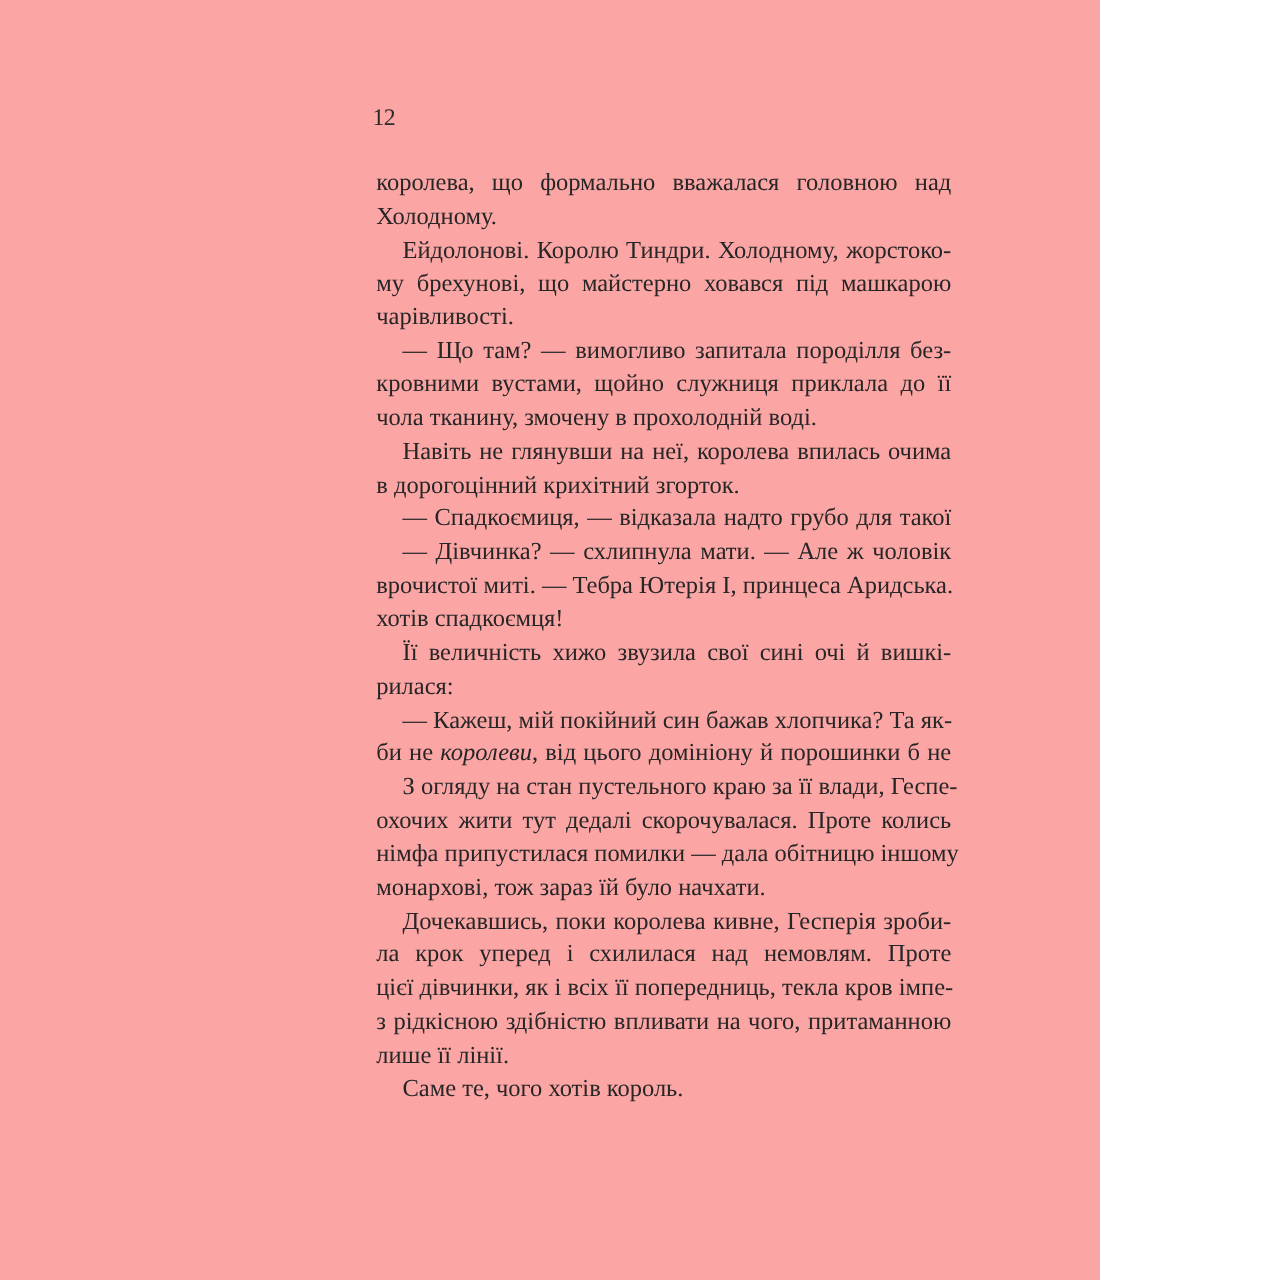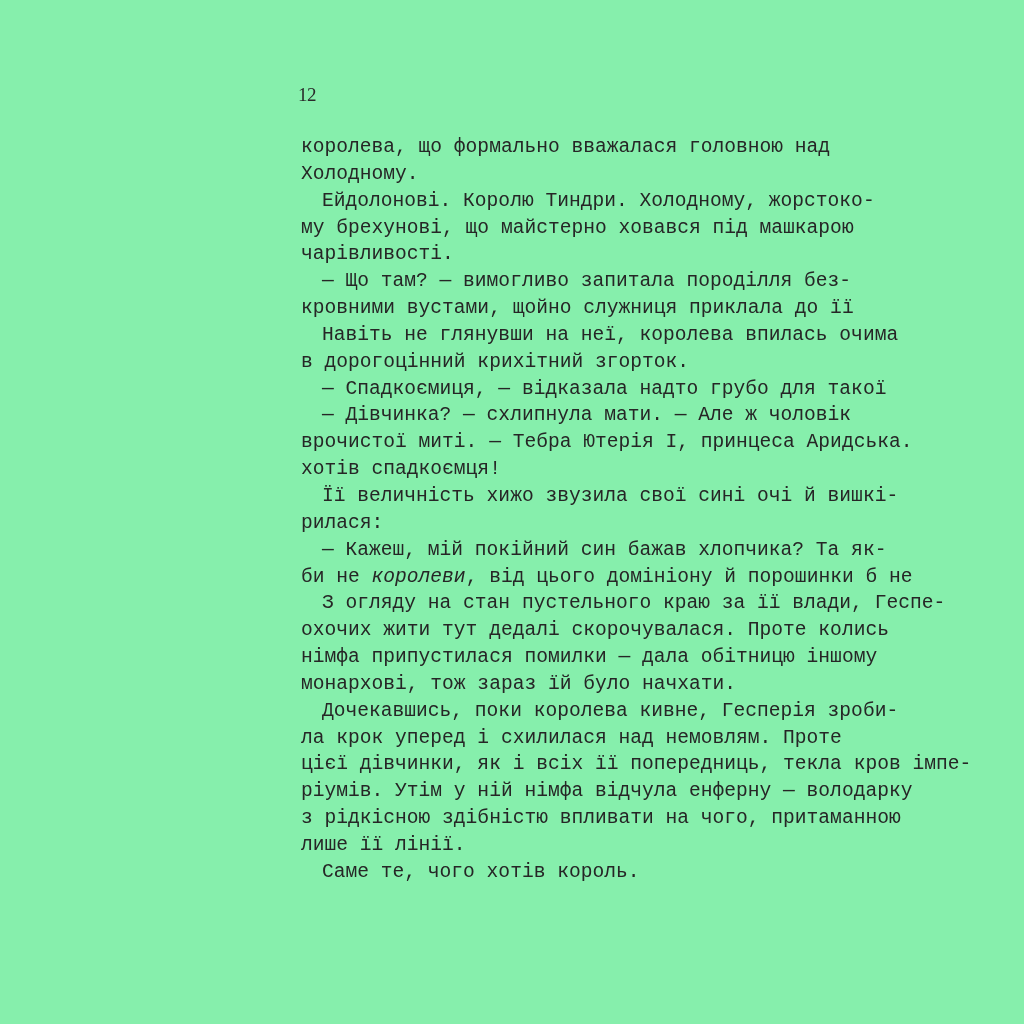--- a/index.html
+++ b/index.html
@@ -9,38 +9,38 @@
     }
     body {
       width: 1024px;
       height: 1024px;
       position: relative;
       overflow: hidden;
     }
     .page {
       position: absolute;
       left: 0; top: 0;
-      width: 1024px; height: 1024px;
-      background: #86efac;
+      width: 880px; height: 1024px;
+      background: #fca5a5;
     }
     .page-number {
       position: absolute;
       left: 298px;
       top: 84px;
       font-family: "Liberation Serif", "DejaVu Serif", serif;
       font-size: 19px;
       color: #2a2a2a;
       letter-spacing: -0.5px;
     }
     .text-block {
       position: absolute;
       left: 301px;
       top: 134px;
       width: 460px;
-      font-family: Liberation Mono, monospace;
+      font-family: Liberation Serif, serif;
       font-size: 19.6px;
       line-height: 26.85px;
       color: #262626;
     }
     .line {
       display: block;
       white-space: nowrap;
       text-align: justify;
       text-align-last: justify;
       height: 26.85px;
@@ -62,35 +62,35 @@
   <div class="page-number">12</div>
 
   <div class="text-block">
     <span class="line">королева, що формально вважалася головною над</span>
     <span class="line last">Холодному.</span>
     <span class="line indent">Ейдолонові. Королю Тиндри. Холодному, жорстоко-</span>
     <span class="line">му брехунові, що майстерно ховався під машкарою</span>
     <span class="line last">чарівливості.</span>
     <span class="line indent">— Що там? — вимогливо запитала породілля без-</span>
     <span class="line">кровними вустами, щойно служниця приклала до її</span>
+    <span class="line last">чола тканину, змочену в прохолодній воді.</span>
     <span class="line indent">Навіть не глянувши на неї, королева впилась очима</span>
     <span class="line last">в дорогоцінний крихітний згорток.</span>
     <span class="line indent">— Спадкоємиця, — відказала надто грубо для такої</span>
     <span class="line indent">— Дівчинка? — схлипнула мати. — Але ж чоловік</span>
     <span class="line">врочистої миті. — Тебра Ютерія I, принцеса Аридська.</span>
     <span class="line last">хотів спадкоємця!</span>
     <span class="line indent">Її величність хижо звузила свої сині очі й вишкі-</span>
     <span class="line last">рилася:</span>
     <span class="line indent">— Кажеш, мій покійний син бажав хлопчика? Та як-</span>
     <span class="line">би не <em>королеви</em>, від цього домініону й порошинки б не</span>
     <span class="line indent">З огляду на стан пустельного краю за її влади, Геспе-</span>
     <span class="line">охочих жити тут дедалі скорочувалася. Проте колись</span>
     <span class="line">німфа припустилася помилки — дала обітницю іншому</span>
     <span class="line last">монархові, тож зараз їй було начхати.</span>
     <span class="line indent">Дочекавшись, поки королева кивне, Гесперія зроби-</span>
     <span class="line">ла крок уперед і схилилася над немовлям. Проте</span>
     <span class="line">цієї дівчинки, як і всіх її попередниць, текла кров імпе-</span>
-    <span class="line">ріумів. Утім у ній німфа відчула енферну — володарку</span>
     <span class="line">з рідкісною здібністю впливати на чого, притаманною</span>
     <span class="line last">лише її лінії.</span>
     <span class="line indent last">Саме те, чого хотів король.</span>
   </div>
 </div>
 
 </body></html>

